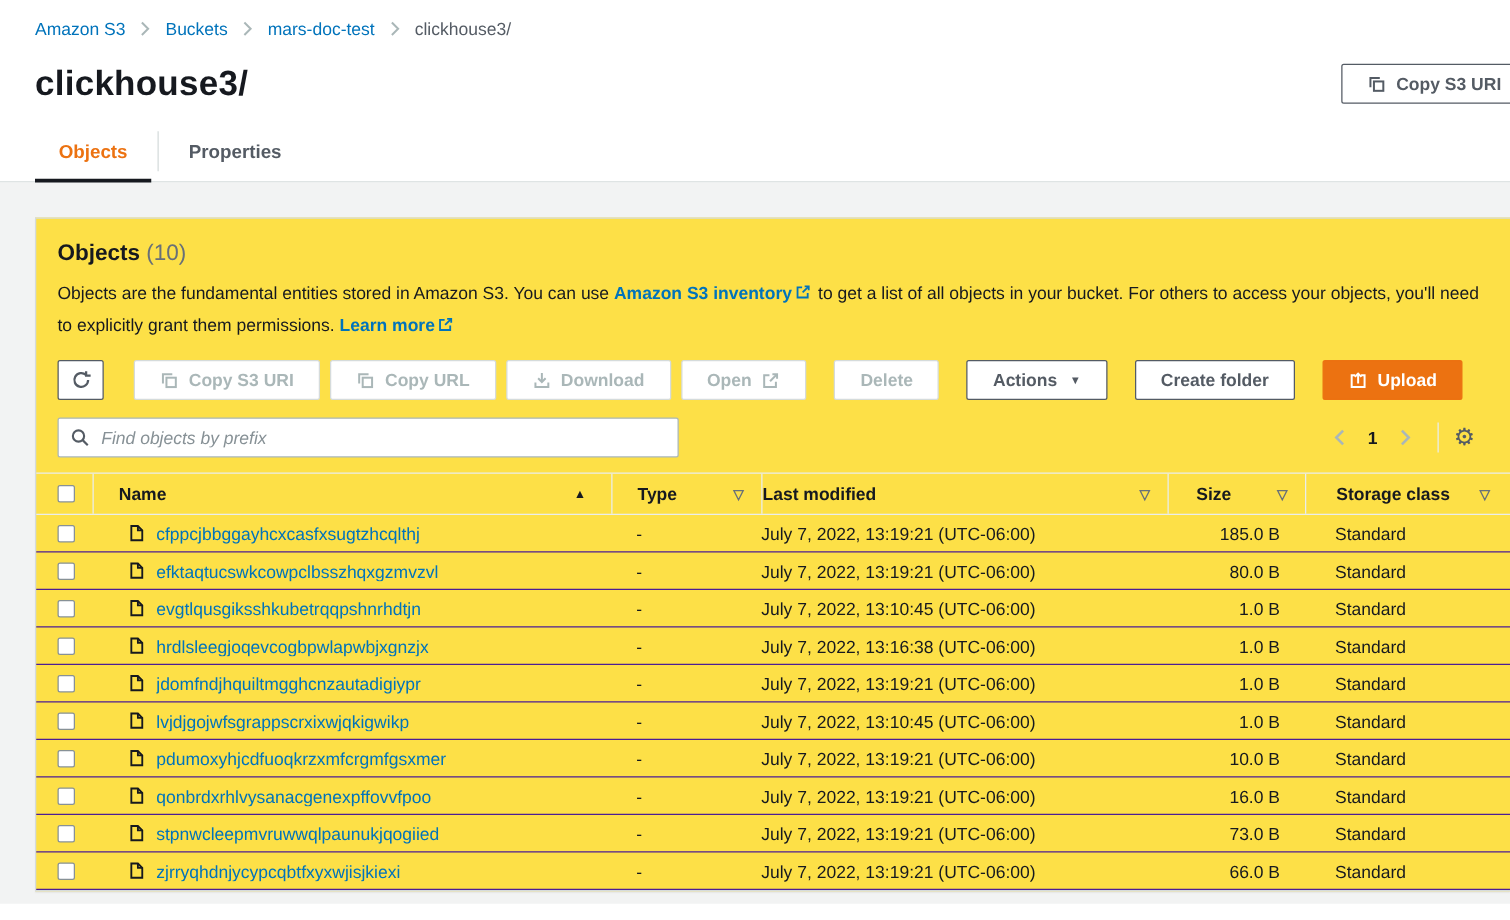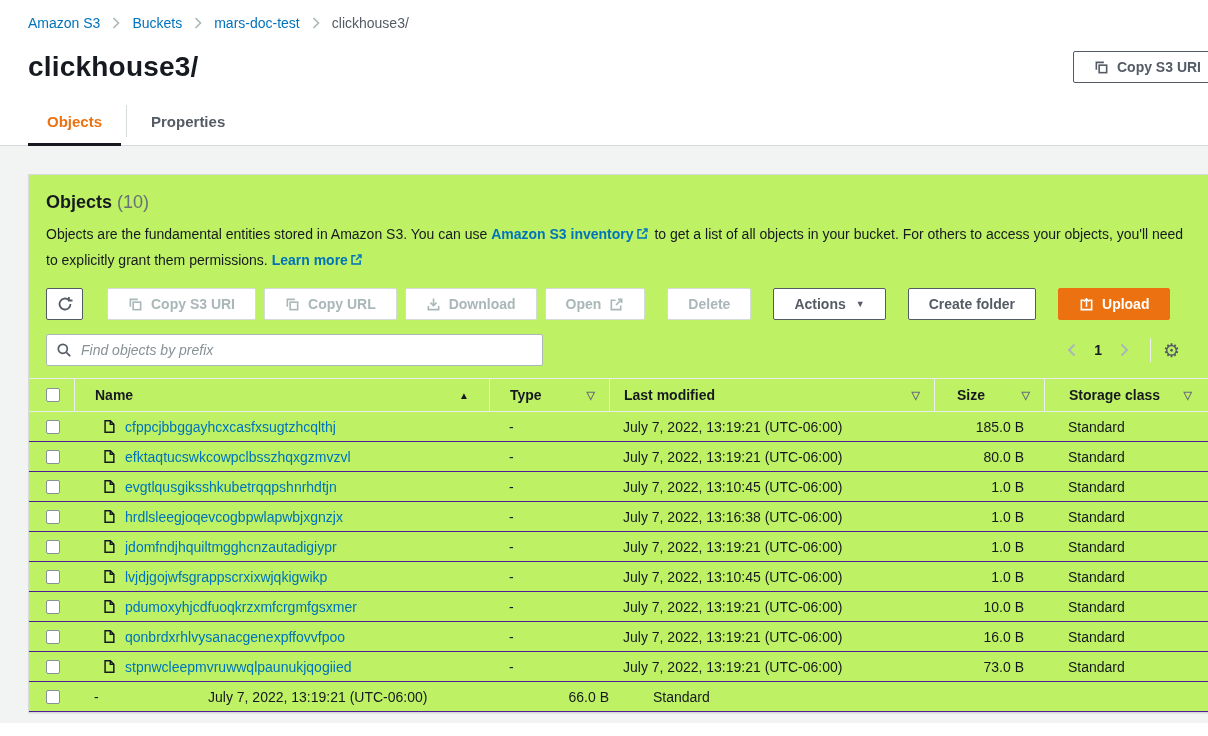--- a/index.html
+++ b/index.html
@@ -56,21 +56,21 @@
   .tab.active { color: #ec7211; }
   .tab.active::after {
     content: ""; position: absolute; left: 0; right: 0; bottom: -1px;
     height: 3px; background: #16191f;
   }
   .tab-divider { width: 1px; background: #d5dbdb; margin: 8px 5px; }
 
   
   .content-bg { background: #f2f3f3; min-height: 570px; padding: 28px 0 10px 28px; }
   .card {
-    background: #bef264; border: 1px solid #d5dbdb; border-right: none;
+    background: #fde047; border: 1px solid #d5dbdb; border-right: none;
     box-shadow: 0 1px 1px rgba(0,0,0,.05);
   }
   .card-pad { padding: 17px 14px 0 17px; }
 
   .panel-heading { font-size: 18px; }
   .panel-heading .h-title { font-weight: 700; color: #16191f; }
   .panel-heading .h-count { font-weight: 400; color: #687078; }
 
   .panel-desc { margin-top: 8px; font-size: 14px; line-height: 26px; color: #16191f; max-width: 1150px; }
   .panel-desc a { color: #0073bb; font-weight: 700; text-decoration: none; cursor: pointer; }
@@ -104,21 +104,21 @@
     border-top: 1px solid #eaeded; border-bottom: 1px solid #eaeded;
     font-weight: 700; color: #16191f;
   }
   .trow {
     display: flex; align-items: center; height: 30px;
     border-bottom: 1px solid #4c1d95;
   }
   .cell-check { width: 45px; padding-left: 17px; flex: none; display: flex; align-items: center; }
   .cell-name  { flex: 1; display: flex; align-items: center; min-width: 0; }
   .cell-type  { width: 120px; flex: none; padding-left: 20px; }
-  .cell-mod   { width: 325px; flex: none; padding-left: 14px; }
+  .cell-mod   { width: 325px; flex: none; }
   .cell-size  { width: 110px; flex: none; text-align: right; padding-right: 20px; }
   .cell-storage { width: 164px; flex: none; padding-left: 24px; }
 
   .thead .cell-name, .thead .cell-type, .thead .cell-mod, .thead .cell-size, .thead .cell-storage {
     border-left: 1px solid #eaeded; align-self: stretch; display: flex; align-items: center;
   }
   .thead .cell-name { padding-left: 20px; padding-right: 20px; justify-content: space-between; gap: 35px; }
   .thead .cell-type { justify-content: space-between; padding-right: 14px; }
   .thead .cell-mod  { justify-content: space-between; padding-right: 14px; }
   .thead .cell-size { text-align: right; padding-left: 22px; padding-right: 14px; justify-content: space-between; }
@@ -499,20 +499,29 @@
     <div class="cell-type">-</div>
     <div class="cell-mod">July 7, 2022, 13:19:21 (UTC-06:00)</div>
     <div class="cell-size">73.0 B</div>
     <div class="cell-storage">Standard</div>
   </div>
 
   <div class="trow">
     <div class="cell-check">
       <span class="checkbox"></span>
     </div>
+    <div class="cell-name">
+      <span class="doc-icon">
+        <svg width="14" height="15" viewBox="0 0 16 16">
+                  <path d="M3.5 1.5h6l4 4v9h-10z" fill="none" stroke="#16191f" stroke-width="1.7"></path>
+                  <path d="M9.5 1.5v4h4" fill="none" stroke="#16191f" stroke-width="1.7"></path>
+                </svg>
+      </span>
+      <a class="obj-link">zjrryqhdnjycypcqbtfxyxwjisjkiexi</a>
+    </div>
     <div class="cell-type">-</div>
     <div class="cell-mod">July 7, 2022, 13:19:21 (UTC-06:00)</div>
     <div class="cell-size">66.0 B</div>
     <div class="cell-storage">Standard</div>
   </div>
 </div>
     </div>
   </div>
 </div>
 

